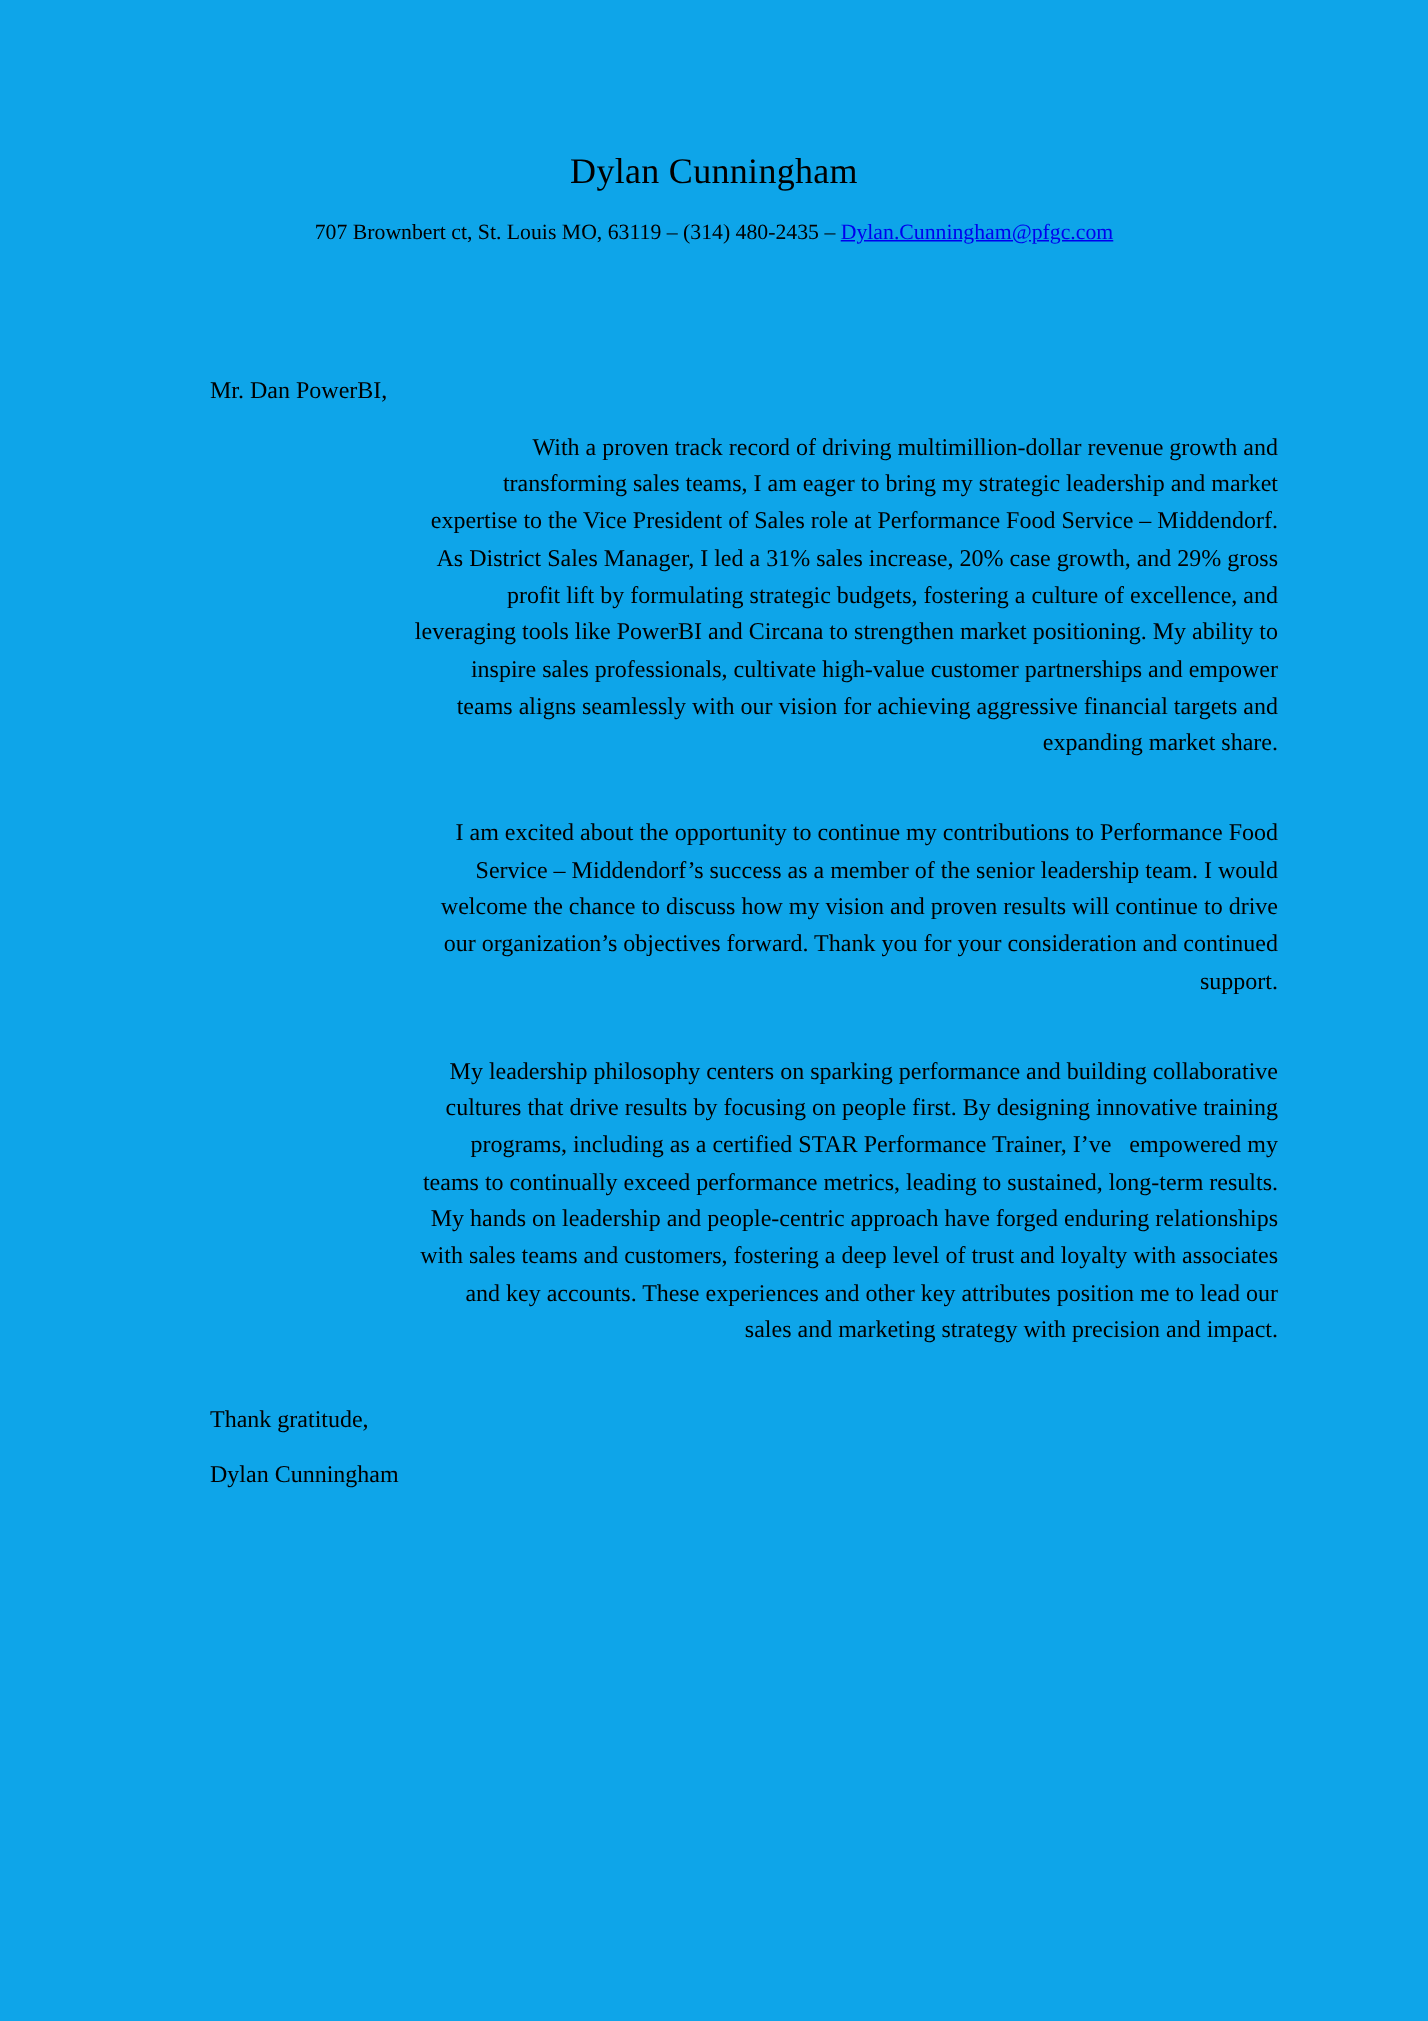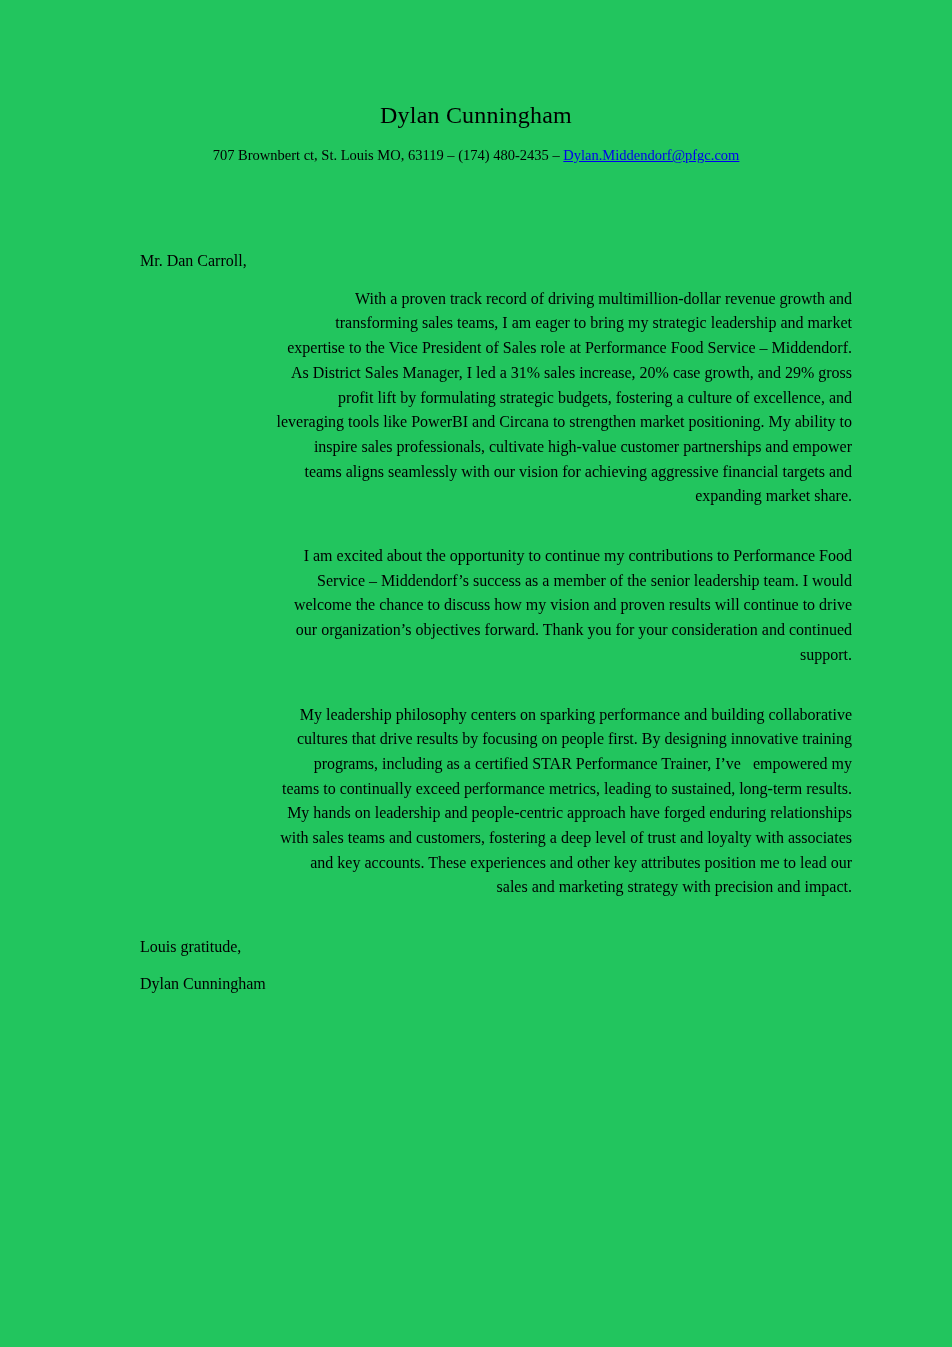--- a/index.html
+++ b/index.html
@@ -5,21 +5,21 @@
   html, body {
     margin: 0;
     padding: 0;
     background: #e8e8e8;
   }
   .page {
     position: relative;
     width: 952px;
     height: 1347px;
     margin: 0 auto;
-    background: #22c55e;
+    background: #0ea5e9;
     font-family: "Liberation Serif", "DejaVu Serif", serif;
     color: #000000;
     overflow: hidden;
     box-sizing: border-box;
   }
   .header {
     padding-top: 100px;
     text-align: center;
   }
   .title {
@@ -60,25 +60,25 @@
   .signature {
     margin: 0;
   }
 </style>
 </head>
 <body>
 
 <div class="page">
   <div class="header">
     <h1 class="title">Dylan Cunningham</h1>
-    <div class="contact"><span>707 Brownbert ct, St. Louis MO, 63119 – (174) 480-2435 – </span><a class="email" href="#">Dylan.Middendorf@pfgc.com</a></div>
+    <div class="contact"><span>707 Brownbert ct, St. Louis MO, 63119 – (314) 480-2435 – </span><a class="email" href="#">Dylan.Cunningham@pfgc.com</a></div>
   </div>
 
   <div class="body">
-    <p class="salutation">Mr. Dan Carroll,</p>
+    <p class="salutation">Mr. Dan PowerBI,</p>
     <p class="para">With a proven track record of driving multimillion-dollar revenue growth and
 transforming sales teams, I am eager to bring my strategic leadership and market
 expertise to the Vice President of Sales role at Performance Food Service – Middendorf.
 As District Sales Manager, I led a 31% sales increase, 20% case growth, and 29% gross
 profit lift by formulating strategic budgets, fostering a culture of excellence, and
 leveraging tools like PowerBI and Circana to strengthen market positioning. My ability to
 inspire sales professionals, cultivate high-value customer partnerships and empower
 teams aligns seamlessly with our vision for achieving aggressive financial targets and
 expanding market share.</p>
     <p class="para">I am excited about the opportunity to continue my contributions to Performance Food
@@ -87,16 +87,16 @@
 our organization’s objectives forward. Thank you for your consideration and continued
 support.</p>
     <p class="para">My leadership philosophy centers on sparking performance and building collaborative
 cultures that drive results by focusing on people first. By designing innovative training
 programs, including as a certified STAR Performance Trainer, I’ve   empowered my
 teams to continually exceed performance metrics, leading to sustained, long-term results.
 My hands on leadership and people-centric approach have forged enduring relationships
 with sales teams and customers, fostering a deep level of trust and loyalty with associates
 and key accounts. These experiences and other key attributes position me to lead our
 sales and marketing strategy with precision and impact.</p>
-    <p class="closing">Louis gratitude,</p>
+    <p class="closing">Thank gratitude,</p>
     <p class="signature">Dylan Cunningham</p>
   </div>
 </div>
 
 </body></html>

